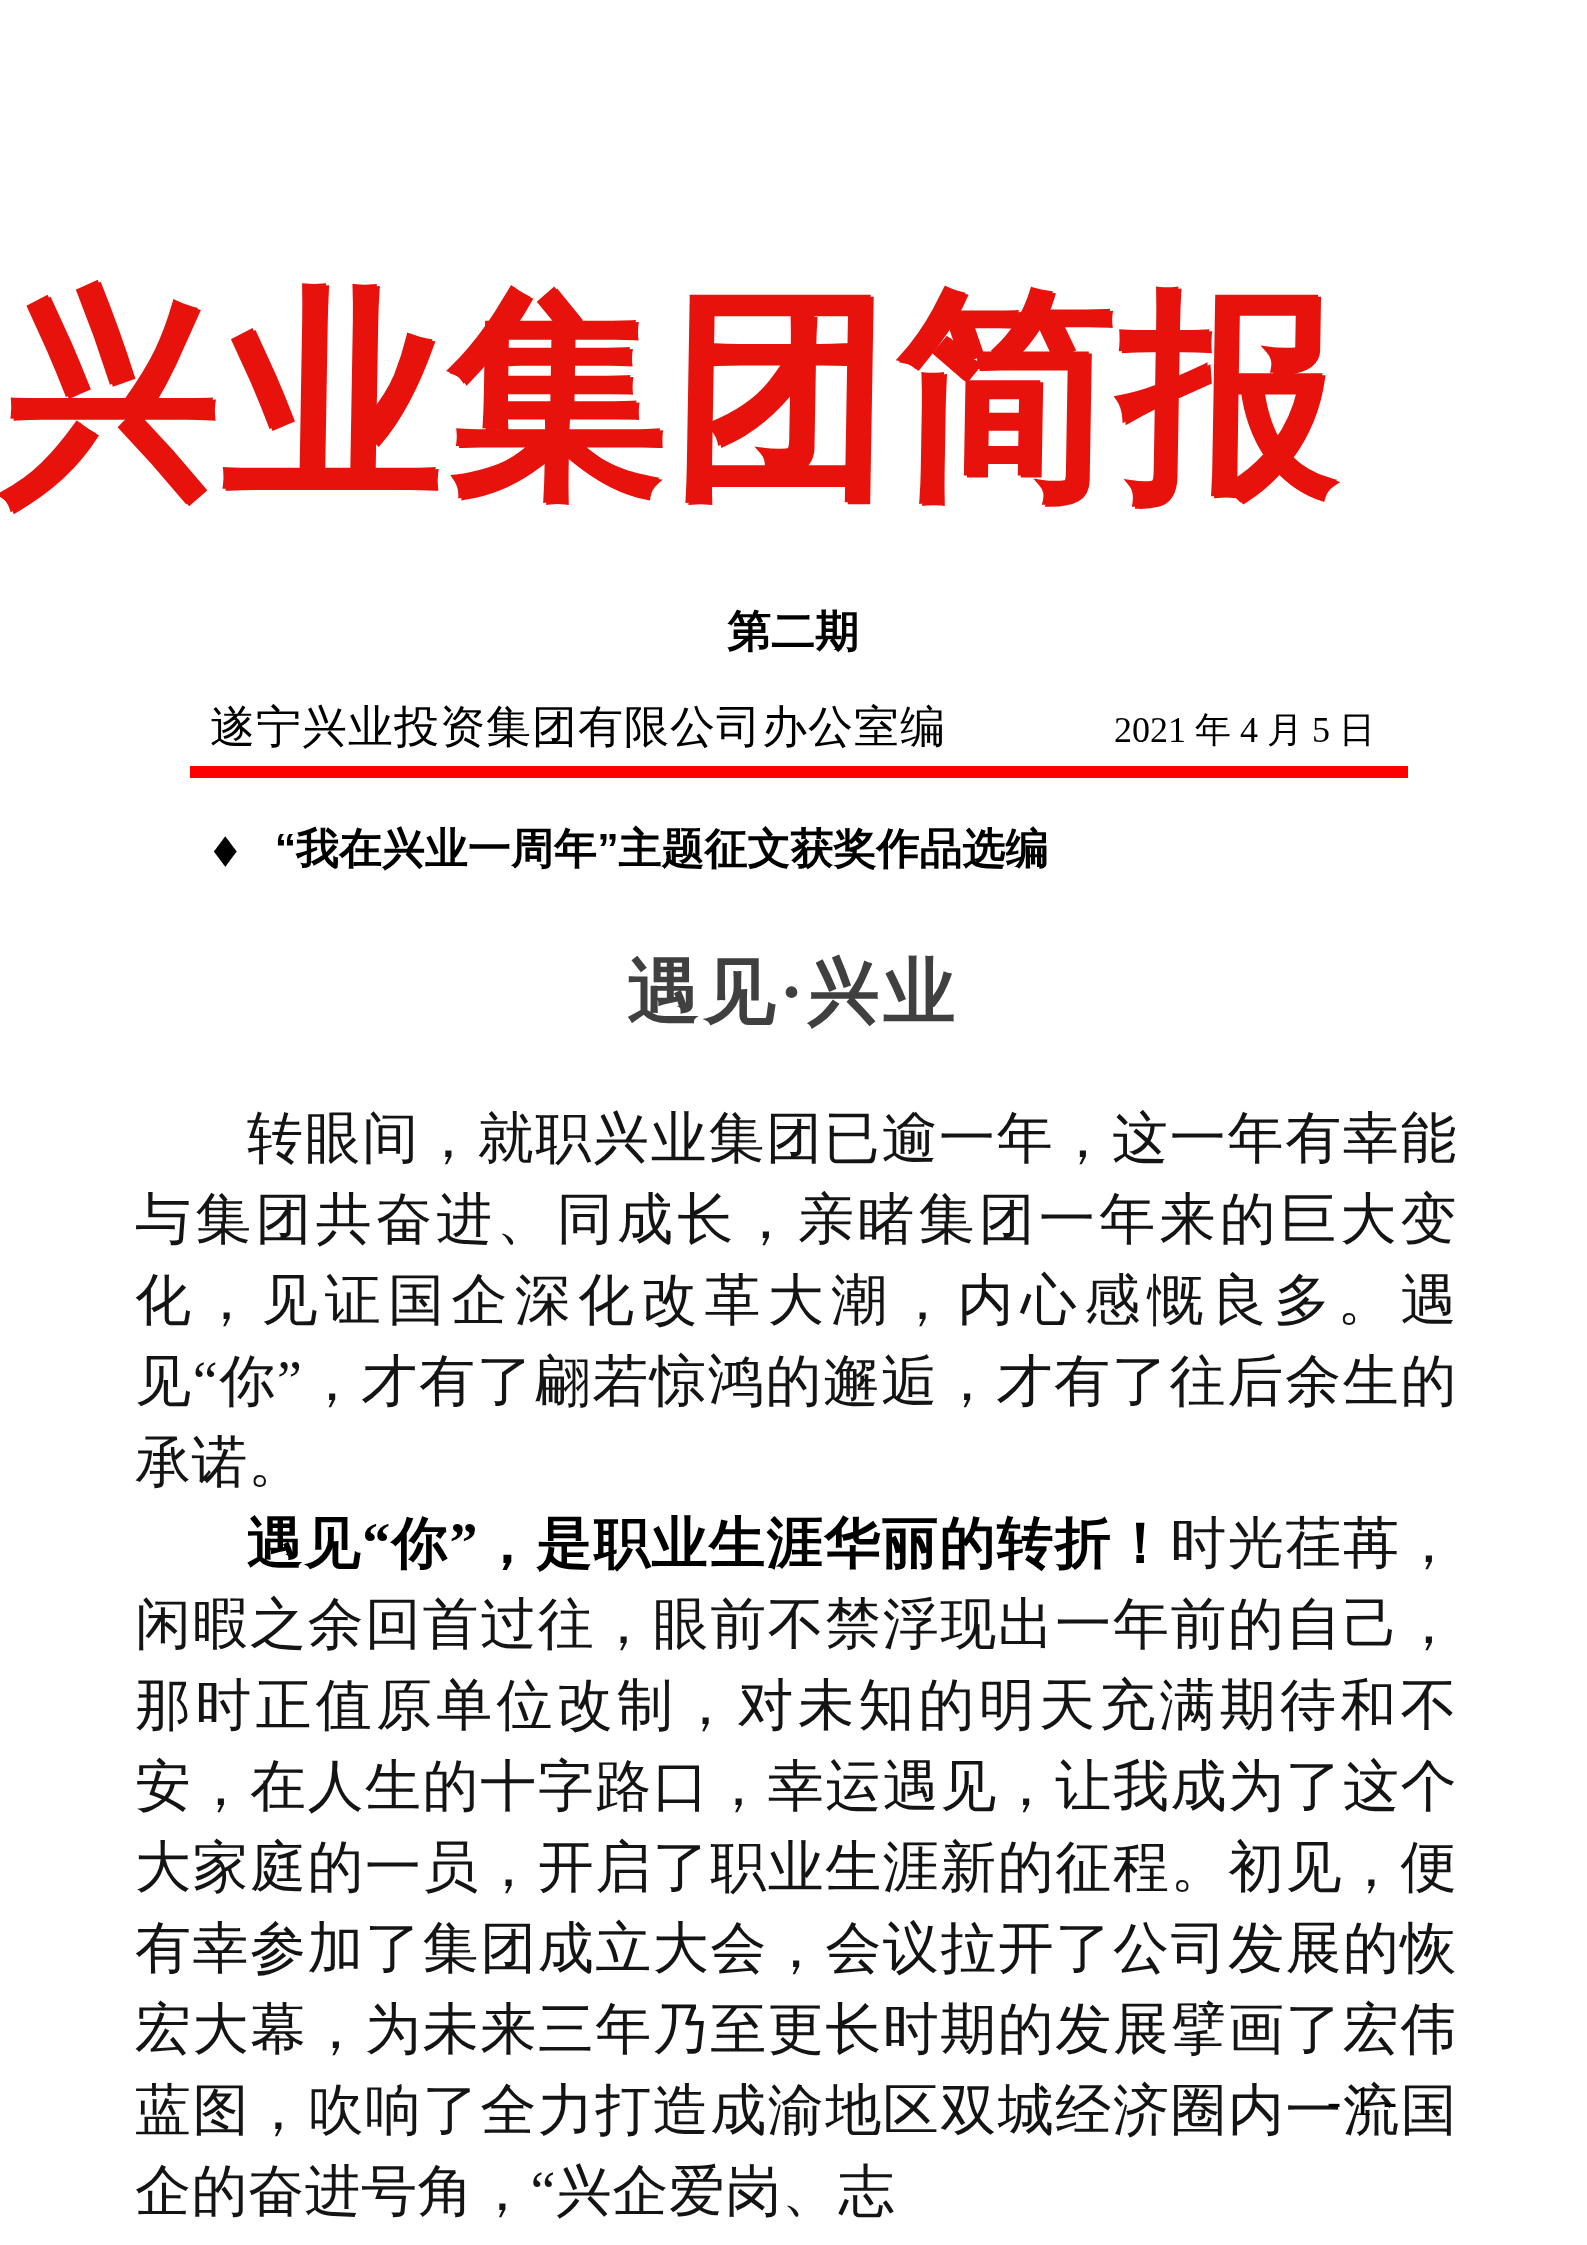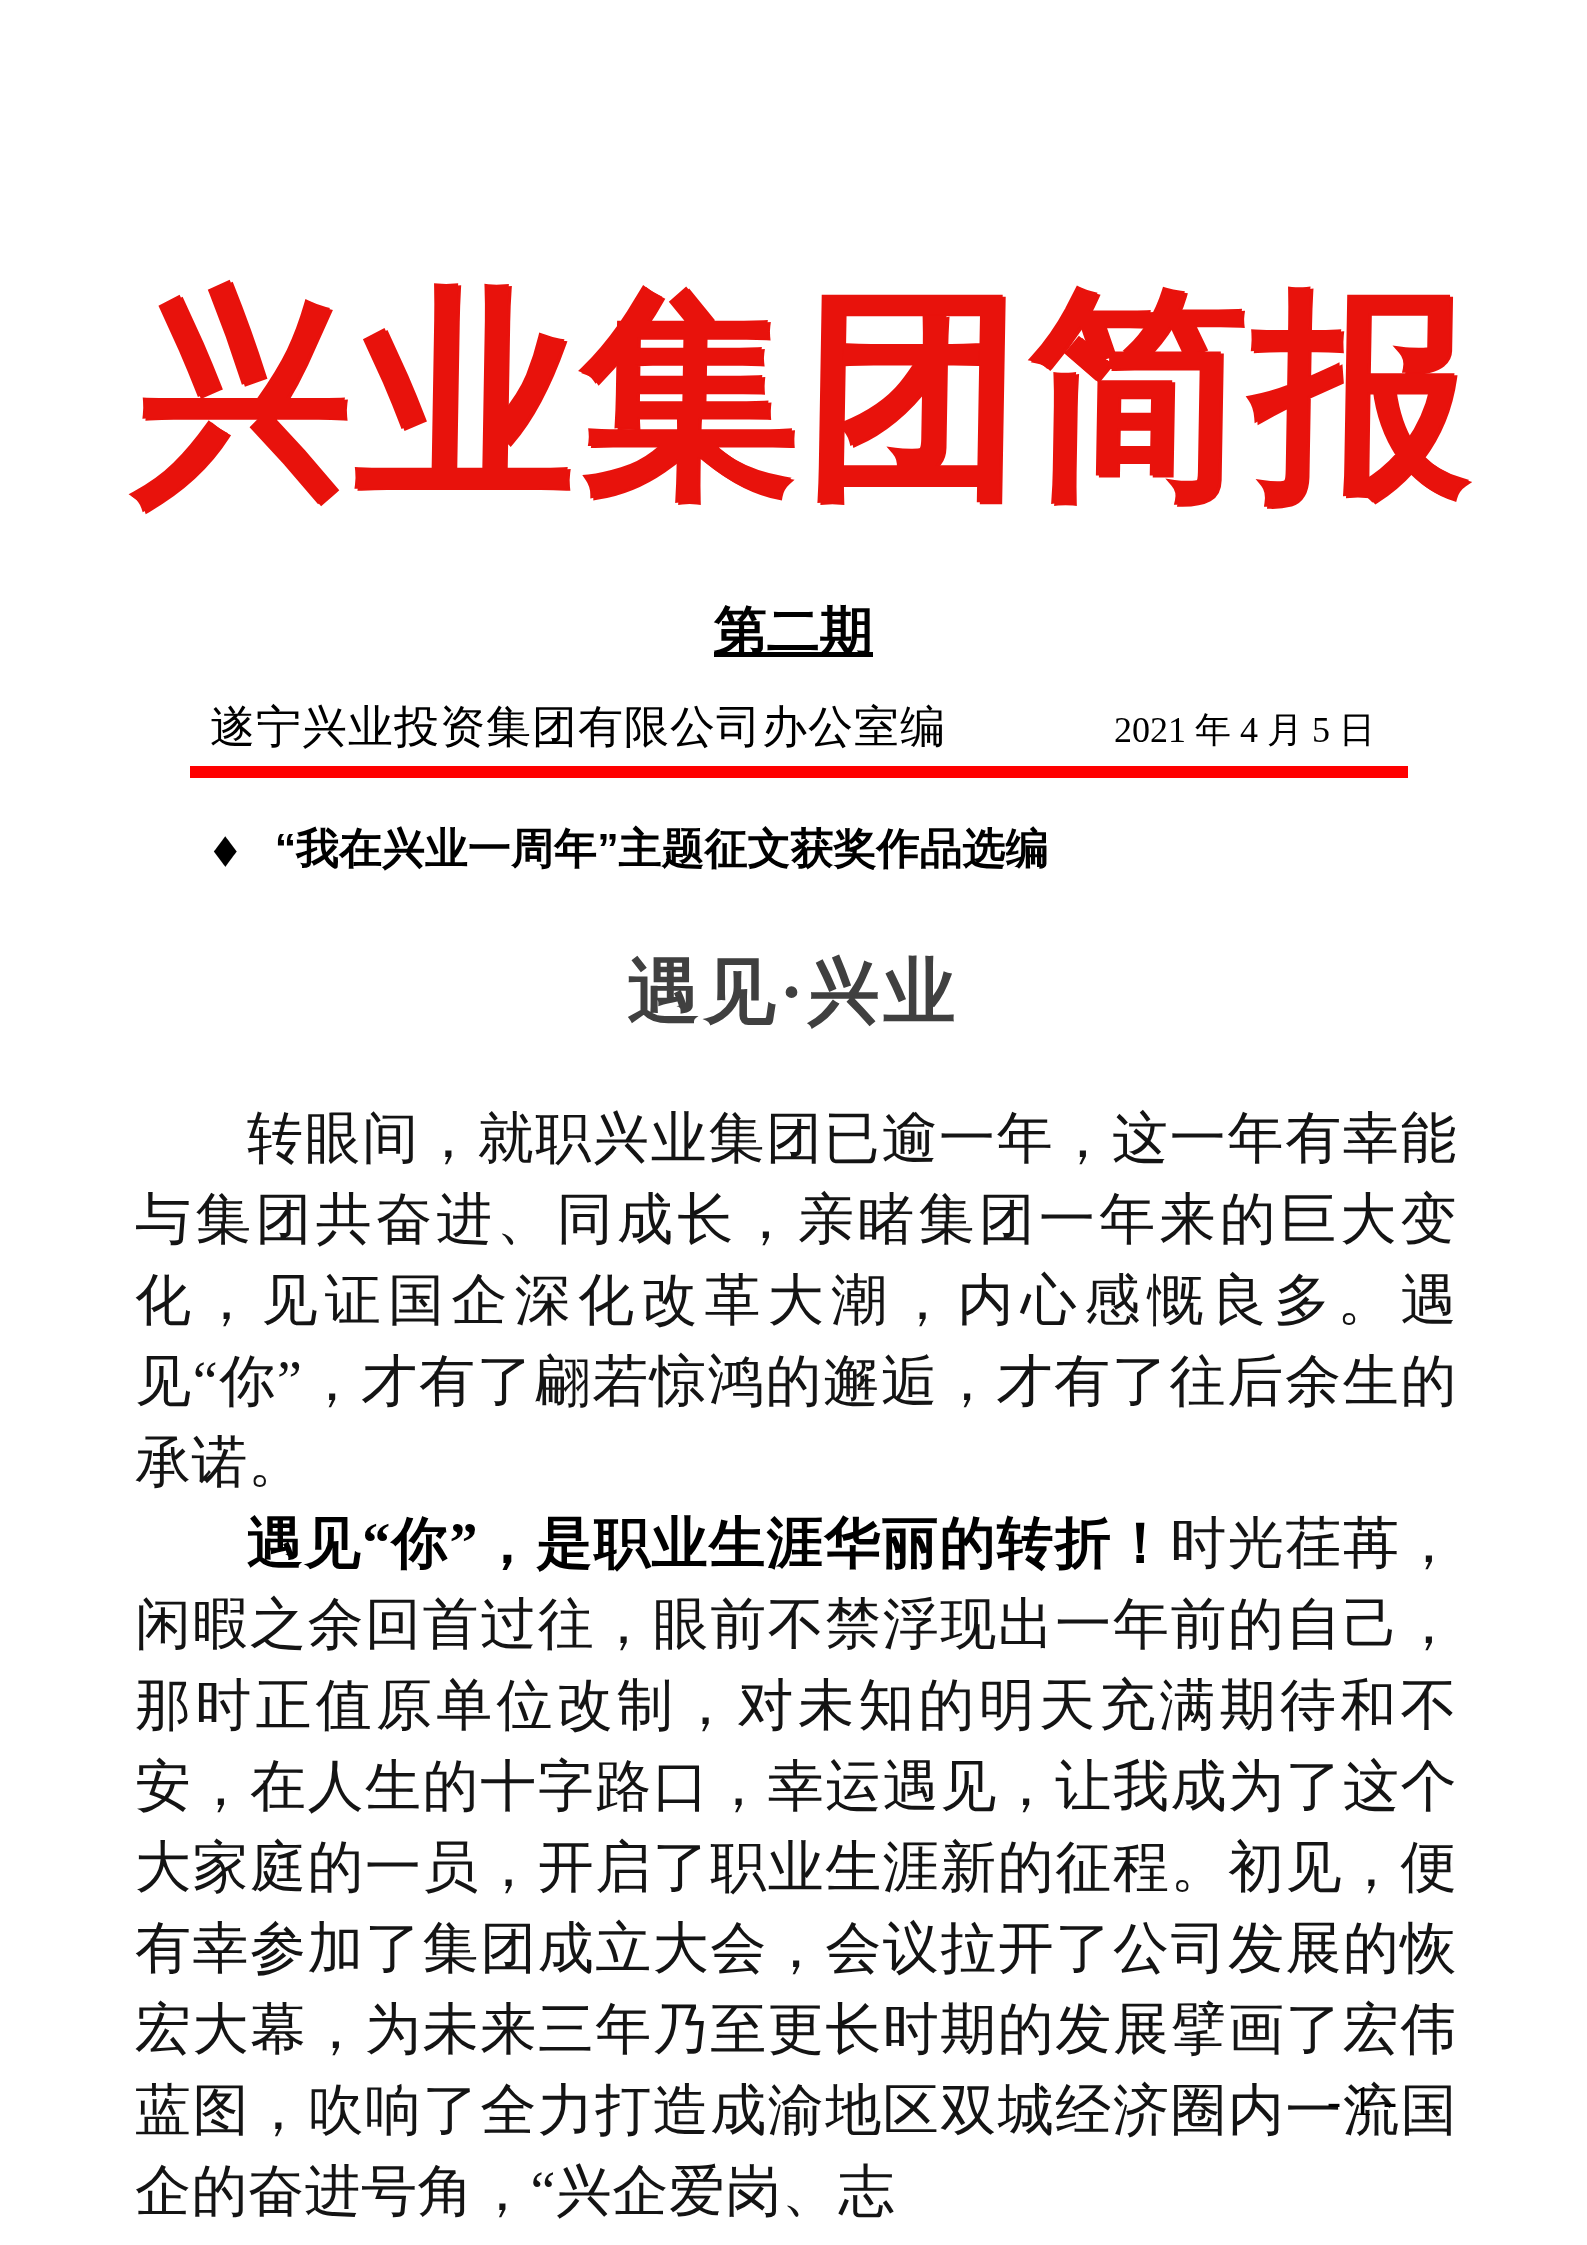--- a/index.html
+++ b/index.html
@@ -13,22 +13,20 @@
     overflow: hidden;
     font-family: "Liberation Serif", "DejaVu Serif", serif;
     color: #111111;
   }
   
   .masthead {
     position: absolute;
     top: 242px;
     left: 0;
     width: 100%;
-    text-align: center;
-    padding-left: 20px;
   }
   .masthead-title {
     display: inline-block;
     font-family: "Liberation Serif", "DejaVu Serif", serif;
     font-weight: 900;
     font-size: 218px;
     line-height: 310px;
     letter-spacing: 6px;
     color: #e8120c;
     transform: scaleY(1.03) skewX(-1deg);
@@ -37,24 +35,23 @@
   }
   
   .issue-line {
     position: absolute;
     top: 600px;
     left: 0;
     width: 100%;
     text-align: center;
     font-family: "Liberation Sans", "DejaVu Sans", sans-serif;
     font-weight: 700;
-    font-size: 53px;
+    font-size: 44px;
     line-height: 62px;
     color: #000000;
-    text-decoration: underline;
   }
   
   .info-row {
     position: absolute;
     top: 698px;
     left: 210px;
     right: 212px;
     display: flex;
     justify-content: space-between;
     align-items: baseline;

